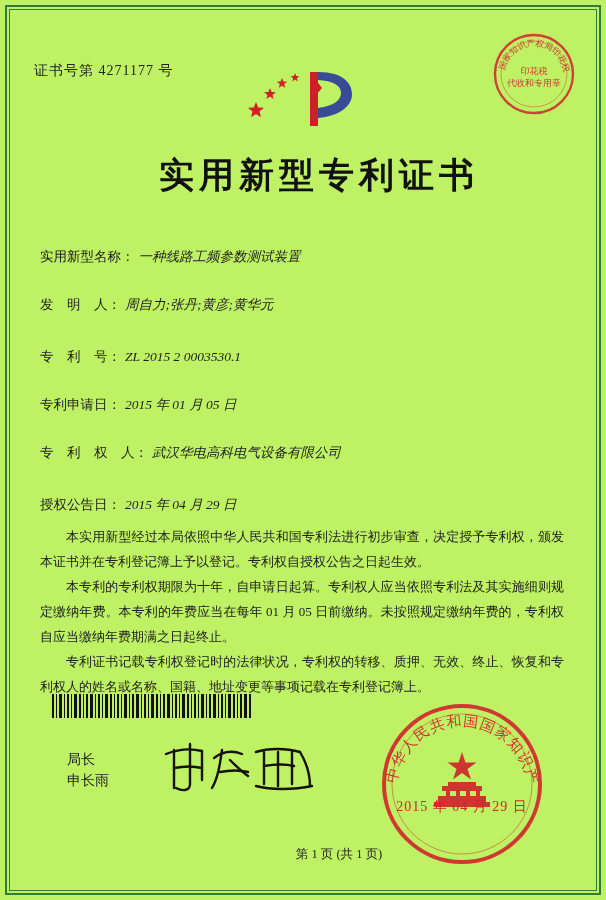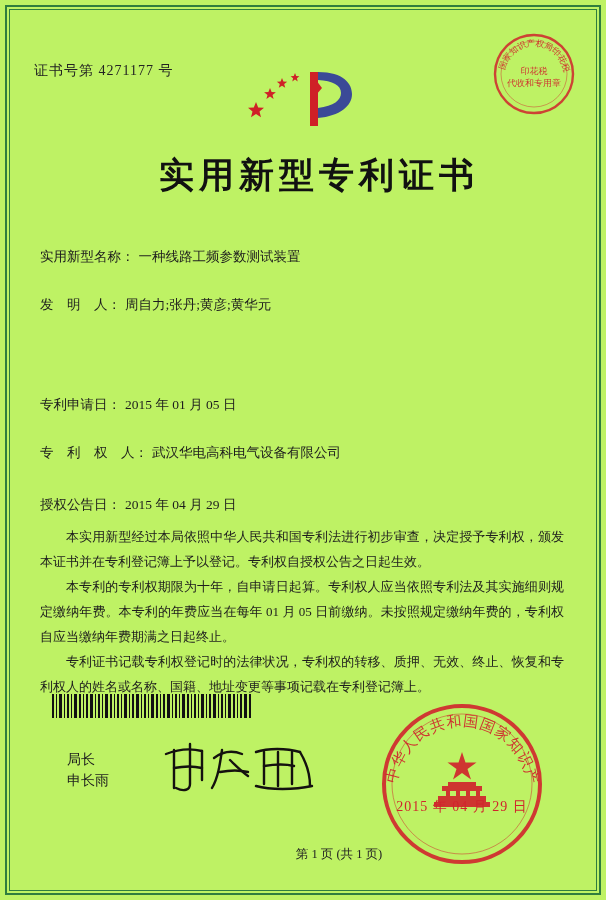--- a/index.html
+++ b/index.html
@@ -87,20 +87,21 @@
     color: #1d1d1d;
     white-space: nowrap;
   }
   .field .lbl {
     display: inline-block;
     letter-spacing: 0px;
   }
   .field .val {
     display: inline-block;
     margin-left: 4px;
+    font-style: italic;
   }
   .f1 { top: 248px; }
   .f2 { top: 296px; }
   .f3 { top: 348px; }
   .f4 { top: 396px; }
   .f5 { top: 444px; }
   .f6 { top: 496px; }
 
   
   .body-text {
@@ -214,20 +215,23 @@
     </svg>
   </div>
 
   <div class="title">实用新型专利证书</div>
 
   <div class="field f1">
     <span class="lbl">实用新型名称：</span><span class="val">一种线路工频参数测试装置</span>
   </div>
   <div class="field f2">
     <span class="lbl">发　明　人：</span><span class="val">周自力;张丹;黄彦;黄华元</span>
+  </div>
+  <div class="field f3">
+    <span class="lbl">专　利　号：</span><span class="val">ZL 2015 2 0003530.1</span>
   </div>
   <div class="field f4">
     <span class="lbl">专利申请日：</span><span class="val">2015 年 01 月 05 日</span>
   </div>
   <div class="field f5">
     <span class="lbl">专　利　权　人：</span><span class="val">武汉华电高科电气设备有限公司</span>
   </div>
   <div class="field f6">
     <span class="lbl">授权公告日：</span><span class="val">2015 年 04 月 29 日</span>
   </div>

